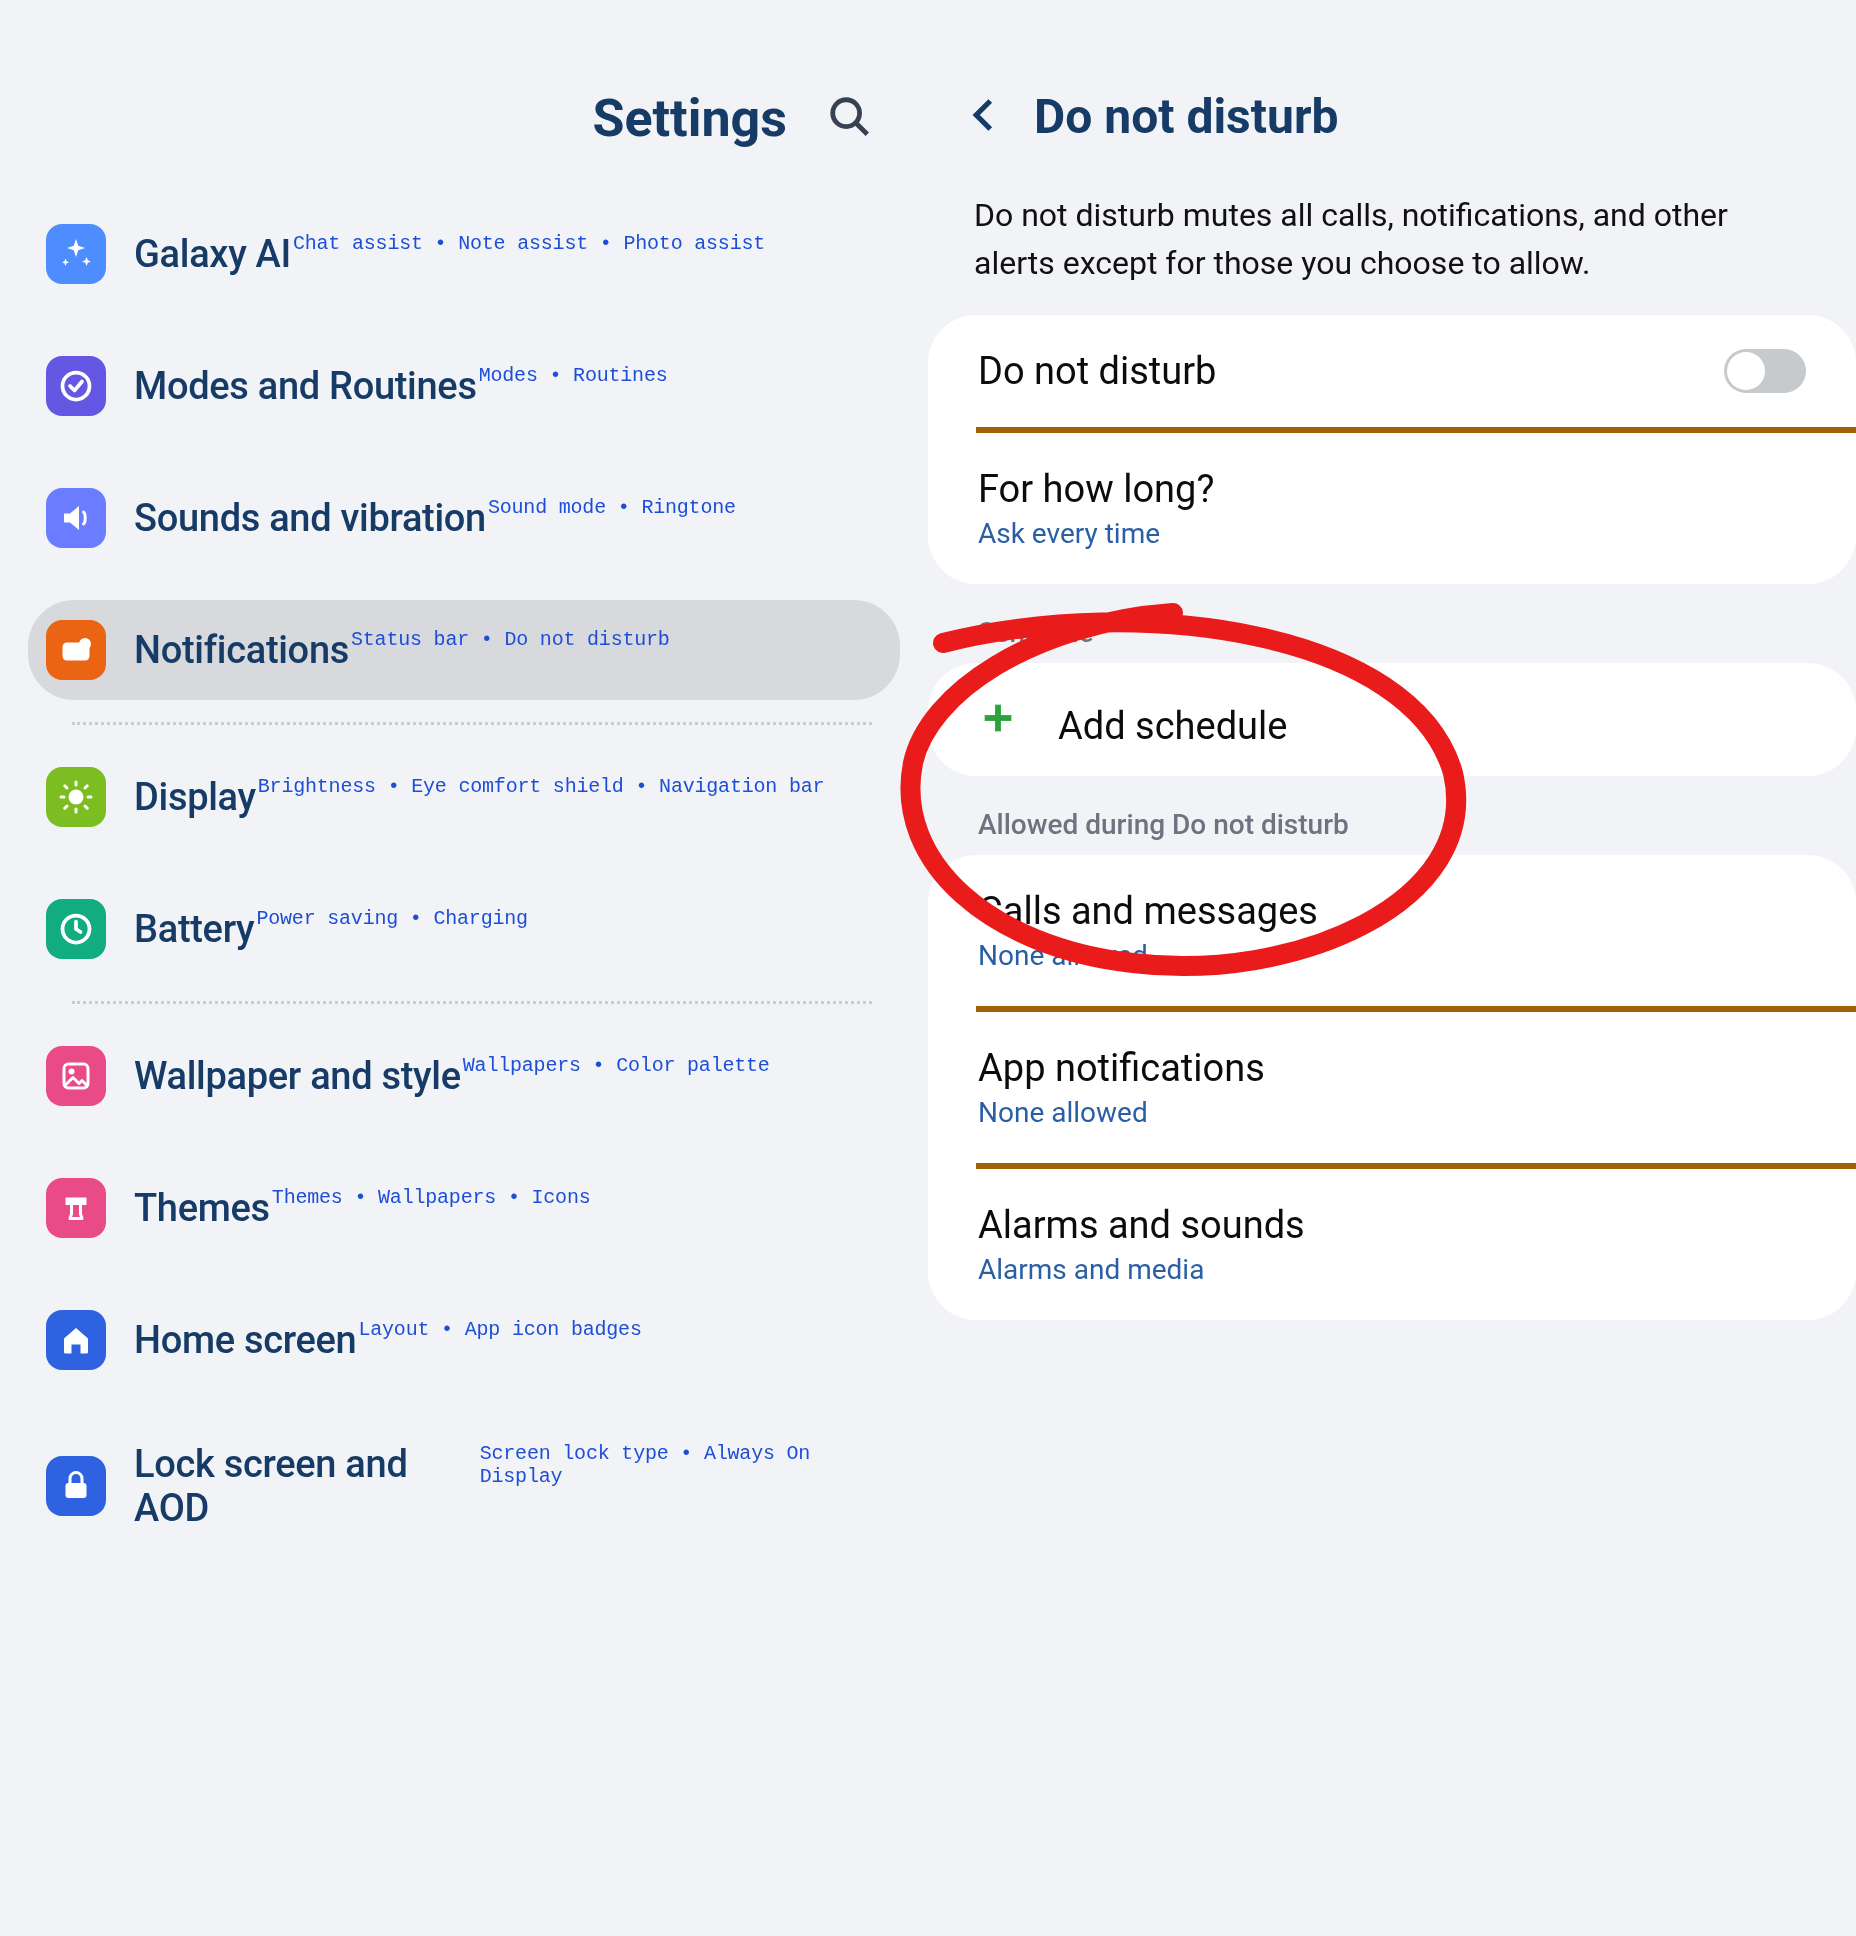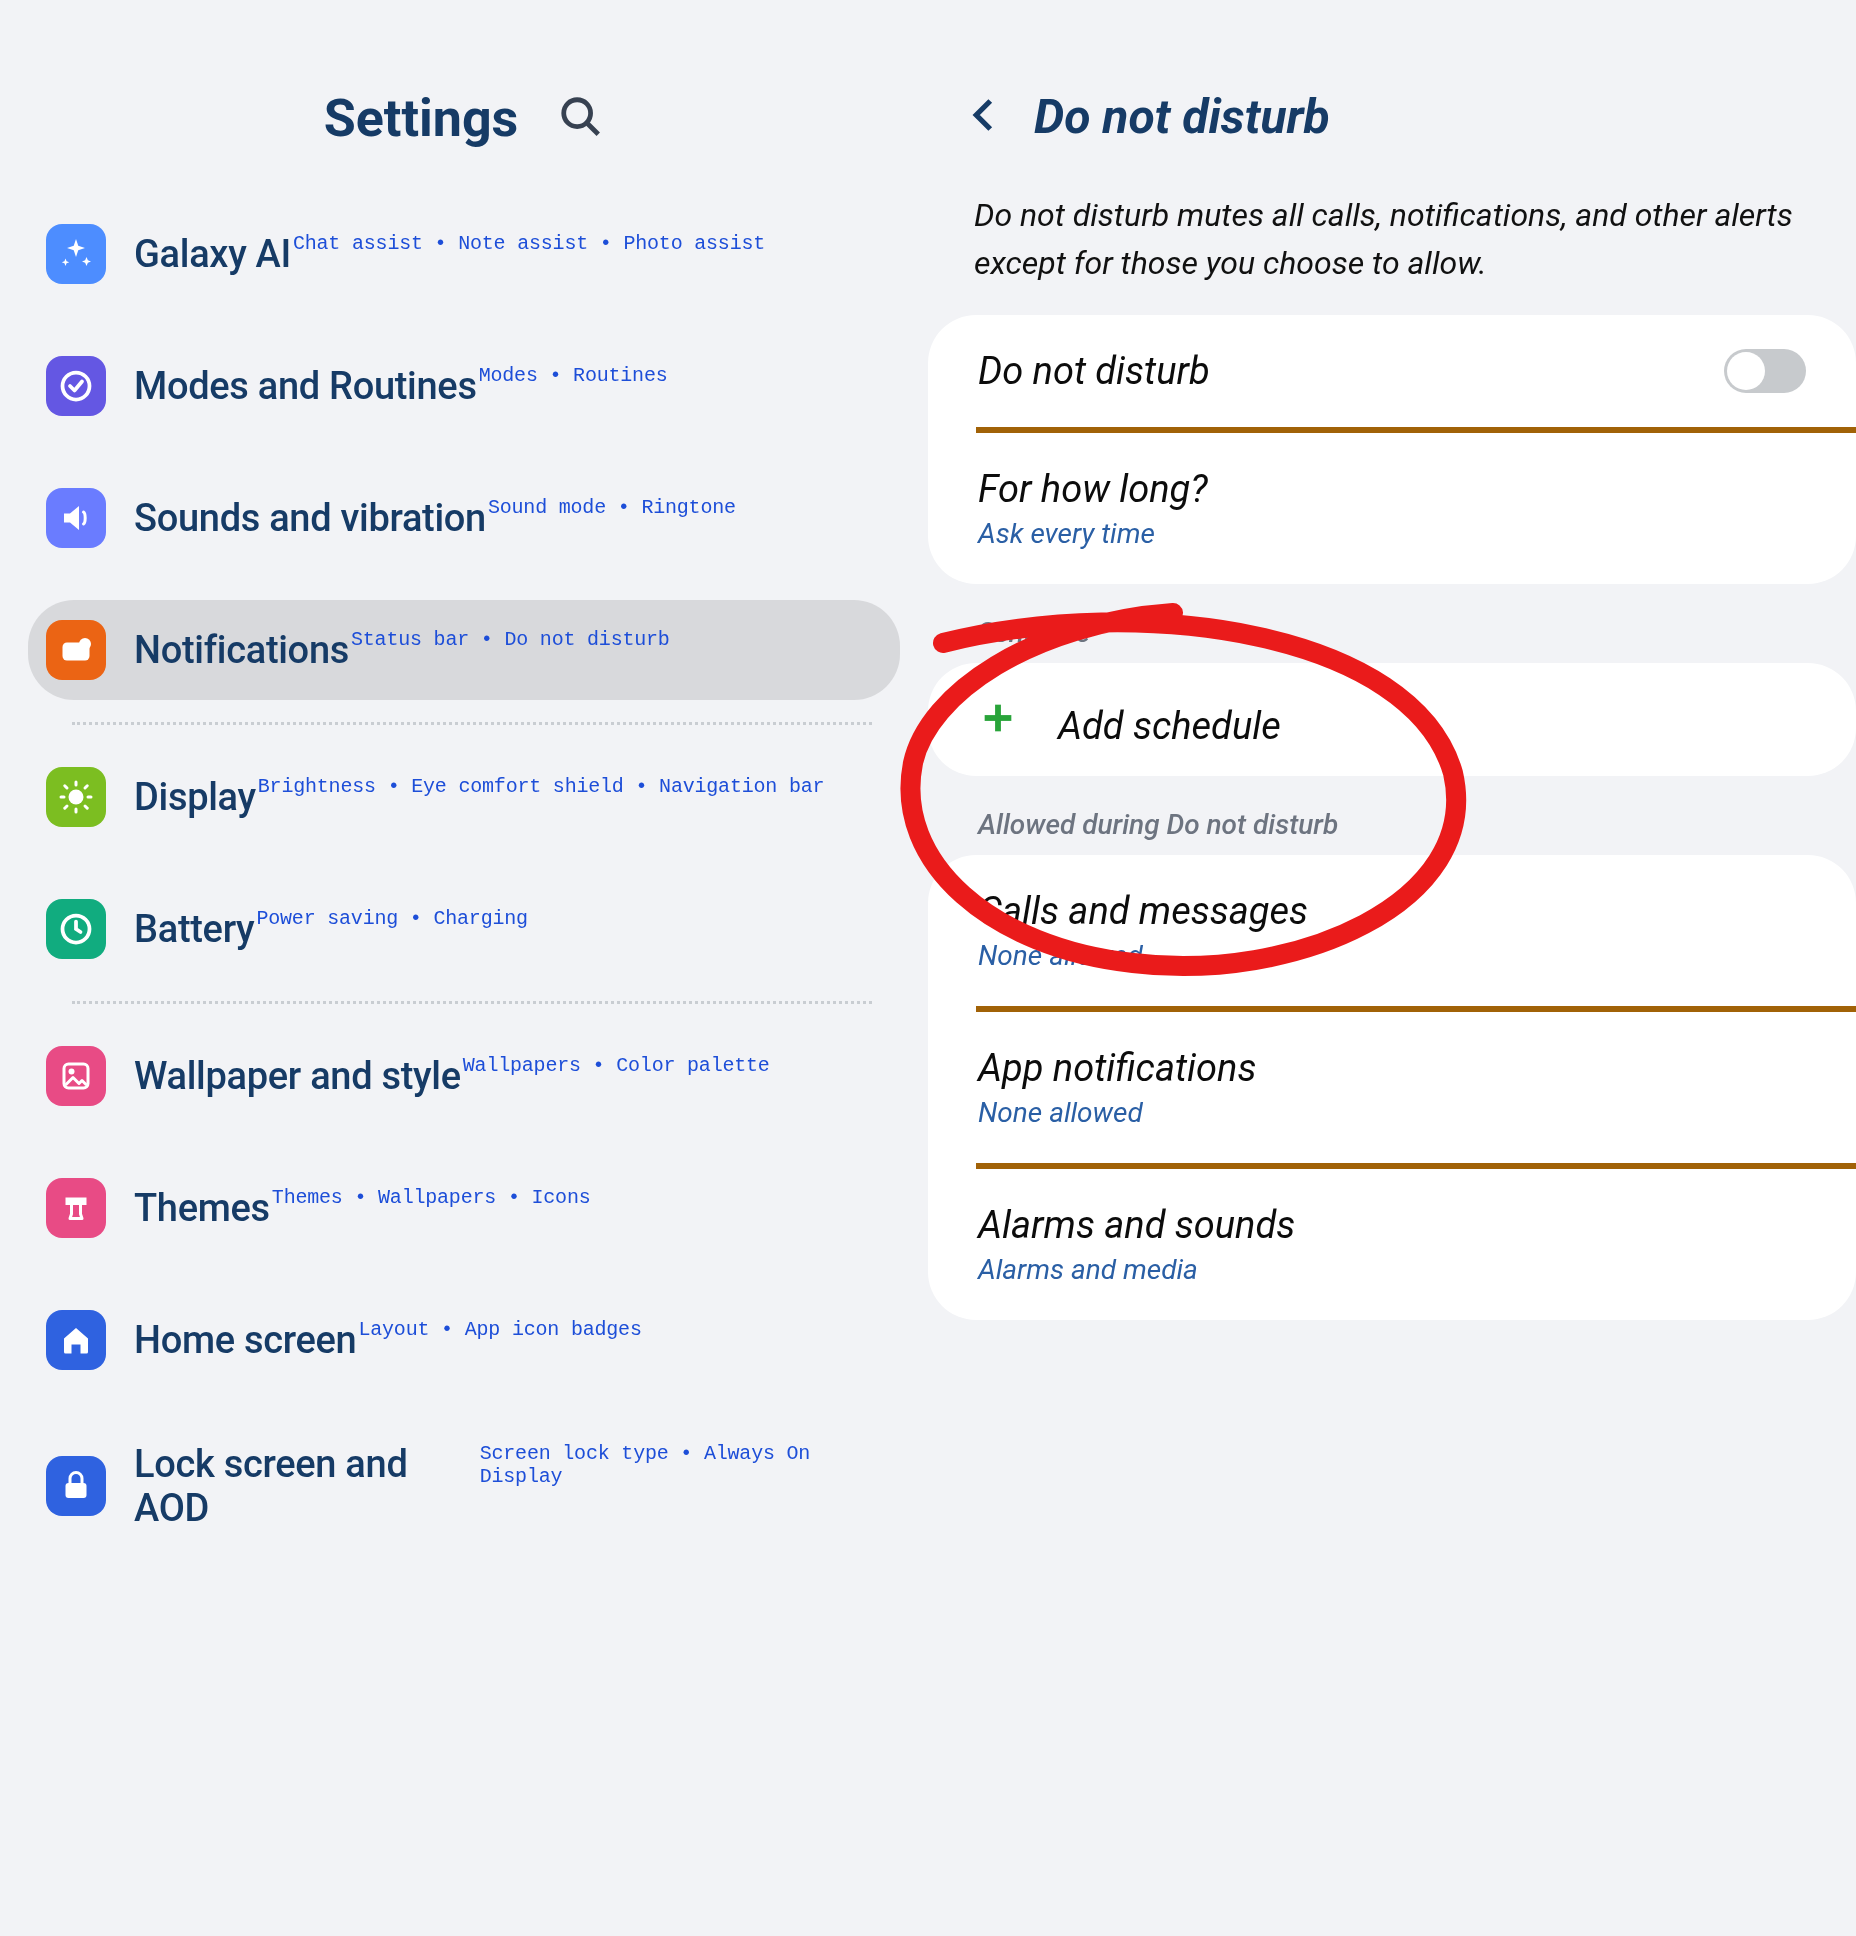--- a/index.html
+++ b/index.html
@@ -18,21 +18,21 @@
   }
 
   
   .left-col {
     width: 928px;
     padding: 40px 0 0 0;
   }
   .settings-header {
     display: flex;
     align-items: center;
-    justify-content: center;
+    justify-content: flex-end;
     padding: 48px 55px 55px 55px;
     gap: 40px;
   }
   .settings-title {
     font-size: 52px;
     font-weight: 700;
     color: #163b66;
   }
   .search-btn svg {
     width: 46px;
@@ -106,21 +106,20 @@
   .bg-teal    { background:#11ac7f; }
   .bg-pink    { background:#e84b85; }
   .bg-themes  { background:#e84b85; }
   .bg-home    { background:#2f62e0; }
   .bg-lock    { background:#2f62e0; }
 
   
   .right-col {
     width: 928px;
     padding: 40px 0 0 0;
-    font-style: italic;
   }
 
   .detail-header {
     display: flex;
     align-items: center;
     gap: 28px;
     padding: 48px 40px 30px 36px;
   }
   .back-btn svg {
     width: 42px;

